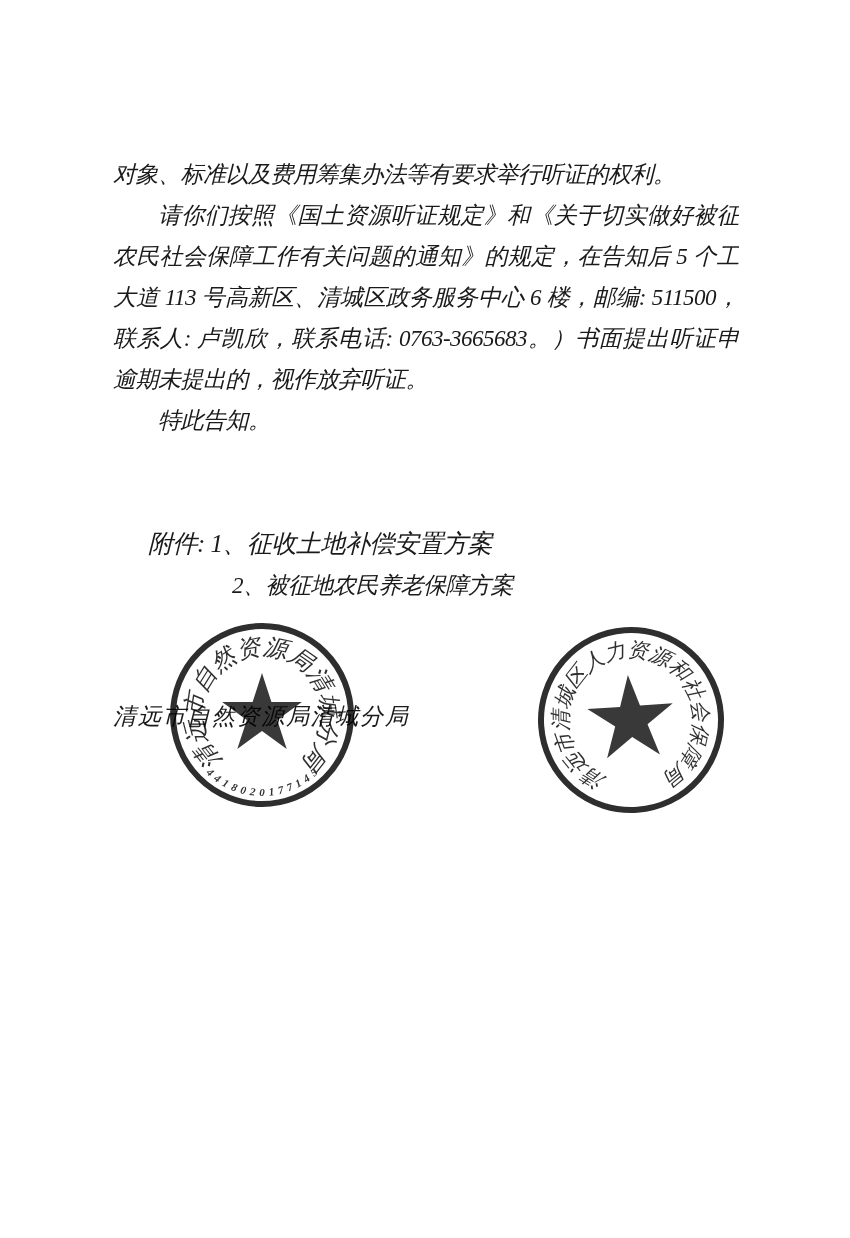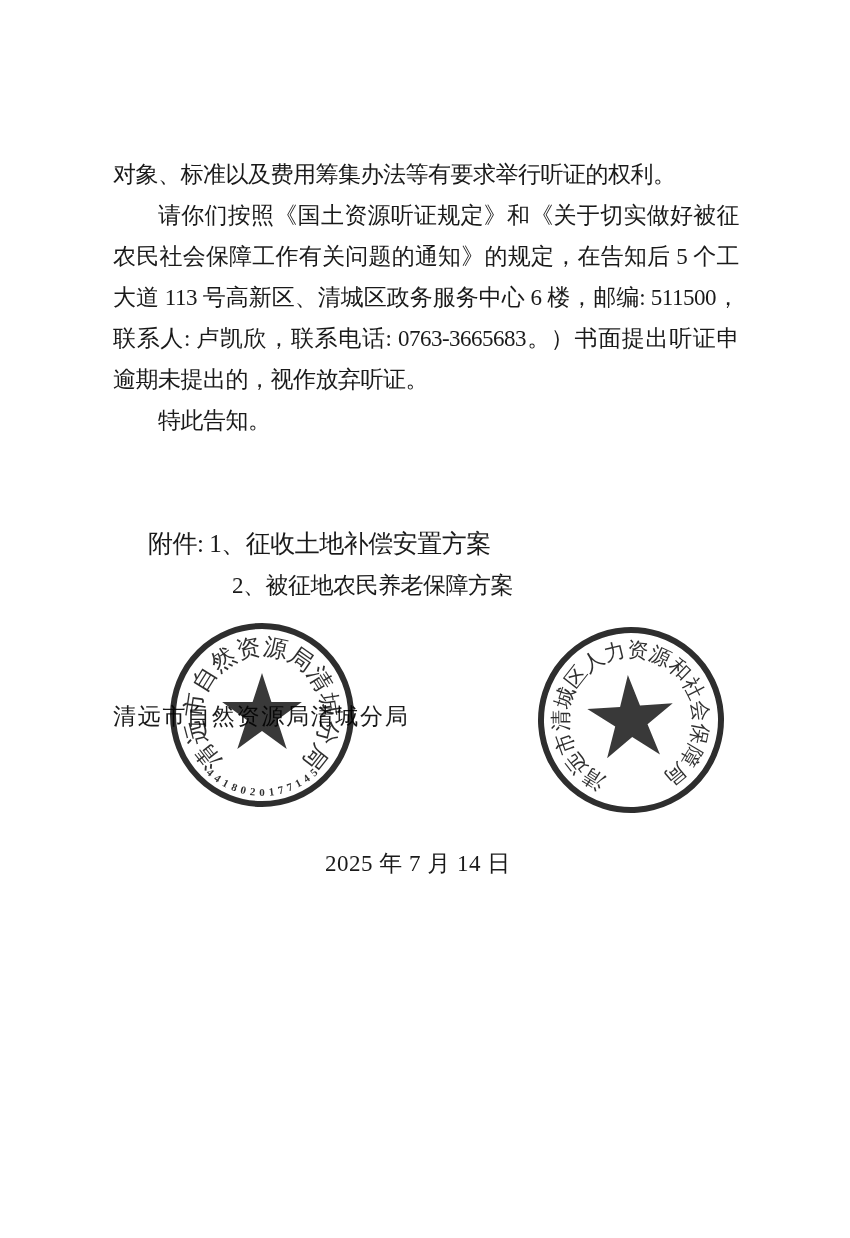--- a/index.html
+++ b/index.html
@@ -1,18 +1,18 @@
 <!DOCTYPE html>
 <html><head>
 <meta charset="utf-8">
 <style>
   html,body{margin:0;padding:0;}
   body{width:850px;height:1238px;background:#ffffff;
        font-family:"Liberation Serif","DejaVu Serif",serif;color:#1a1a1a;}
-  .page{position:relative;width:850px;height:892px;background:#fff;overflow:hidden;}
+  .page{position:relative;width:850px;height:892px;background:#fff;overflow:hidden;font-style:italic;}
 
   .body-text{position:absolute;left:113px;top:154px;width:626px;
              font-size:23px;line-height:41px;letter-spacing:-0.5px;}
   .line{display:block;height:41px;white-space:nowrap;}
   .line.j{white-space:normal;text-align:justify;text-align-last:justify;
           text-justify:inter-character;height:41px;overflow:hidden;}
   .line.indent{text-indent:45px;}
 
   .attach-line1{position:absolute;left:148px;top:528px;font-size:25px;
                 letter-spacing:-0.5px;line-height:32px;white-space:nowrap;}
@@ -102,15 +102,14 @@
       <text text-anchor="middle" dominant-baseline="central" font-size="21" fill="#1c1c1c" transform="translate(106.7,26.0) rotate(9.6)">资</text>
       <text text-anchor="middle" dominant-baseline="central" font-size="21" fill="#1c1c1c" transform="translate(128.7,33.7) rotate(28.8)">源</text>
       <text text-anchor="middle" dominant-baseline="central" font-size="21" fill="#1c1c1c" transform="translate(147.0,48.2) rotate(48.0)">和</text>
       <text text-anchor="middle" dominant-baseline="central" font-size="21" fill="#1c1c1c" transform="translate(159.5,67.9) rotate(67.2)">社</text>
       <text text-anchor="middle" dominant-baseline="central" font-size="21" fill="#1c1c1c" transform="translate(164.9,90.6) rotate(86.4)">会</text>
       <text text-anchor="middle" dominant-baseline="central" font-size="21" fill="#1c1c1c" transform="translate(162.4,113.8) rotate(105.6)">保</text>
       <text text-anchor="middle" dominant-baseline="central" font-size="21" fill="#1c1c1c" transform="translate(152.5,134.9) rotate(124.8)">障</text>
       <text text-anchor="middle" dominant-baseline="central" font-size="21" fill="#1c1c1c" transform="translate(136.1,151.6) rotate(144.0)">局</text>
     </svg>
 
-  <div class="date-line">2025 年 7 月 14 日</div>
 
 </div>
 
 </body></html>

